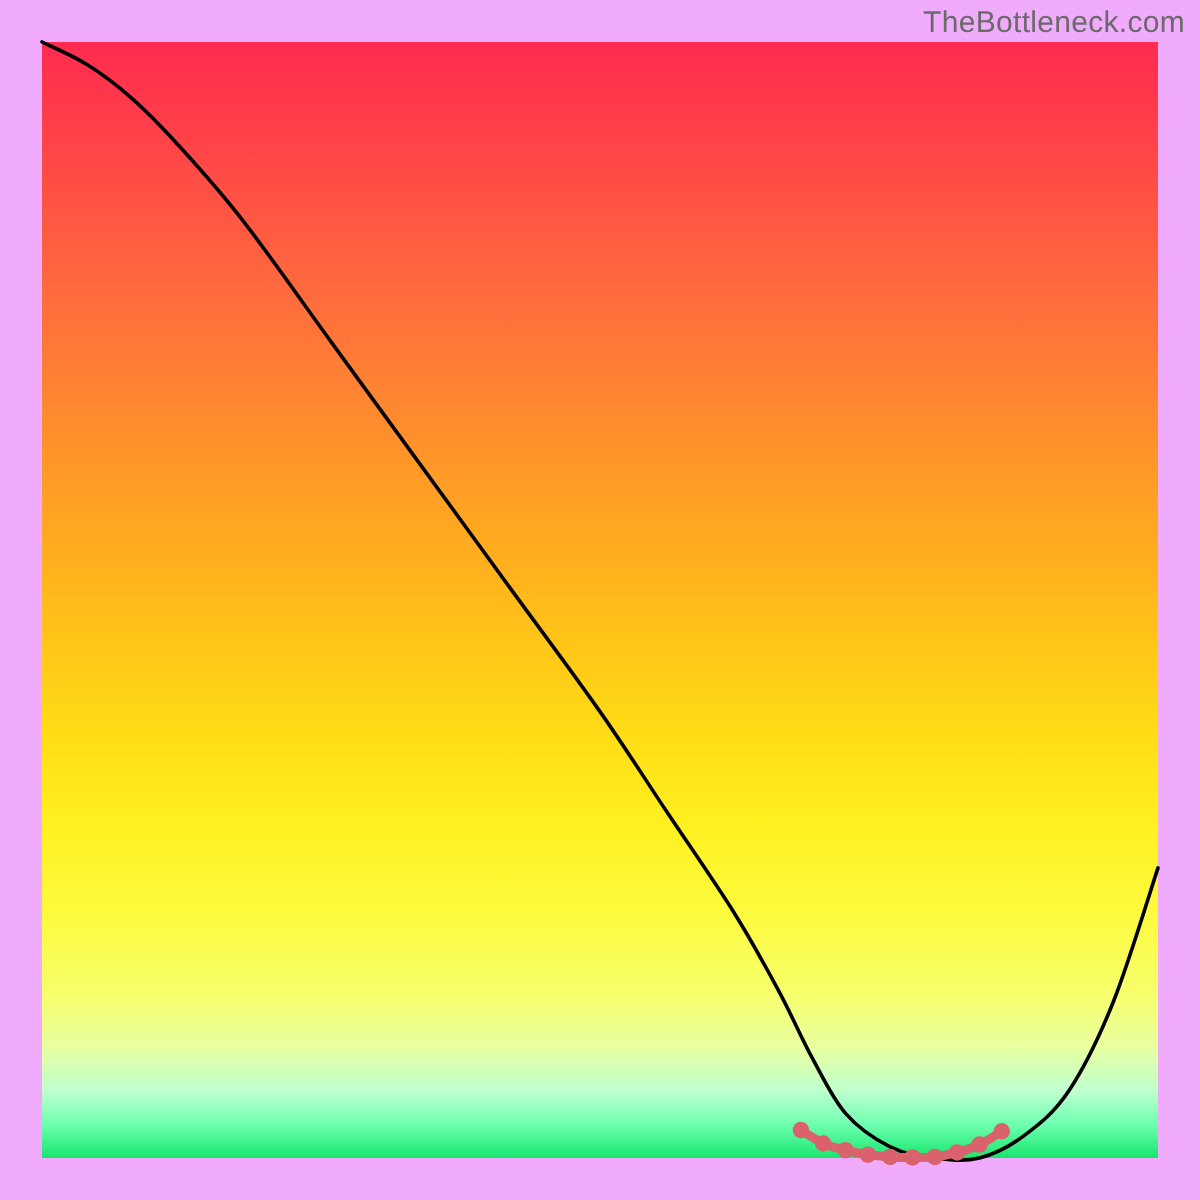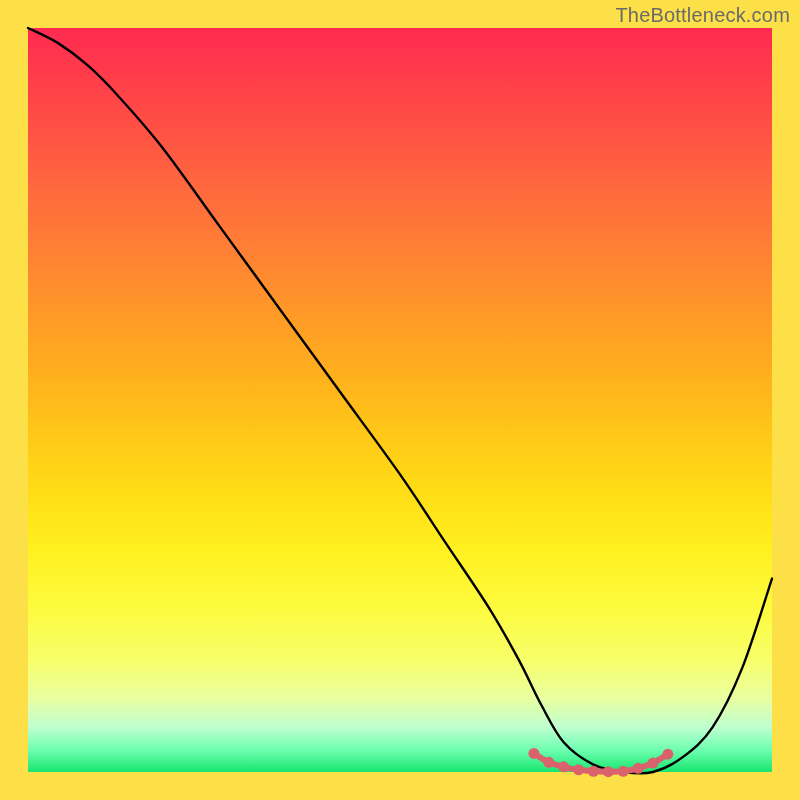--- a/index.html
+++ b/index.html
@@ -8,21 +8,21 @@
     width: 800px;
     height: 800px;
     background: #000;
     overflow: hidden;
     font-family: Arial, Helvetica, sans-serif;
   }
   .frame {
     position: relative;
     width: 800px;
     height: 800px;
-    background: #fde047;
+    background: #f0abfc;
   }
   .watermark {
     position: absolute;
     top: 4px;
     right: 10px;
     color: #6a6a6a;
     font-size: 20px;
     font-weight: 500;
     letter-spacing: 0.2px;
     z-index: 10;

